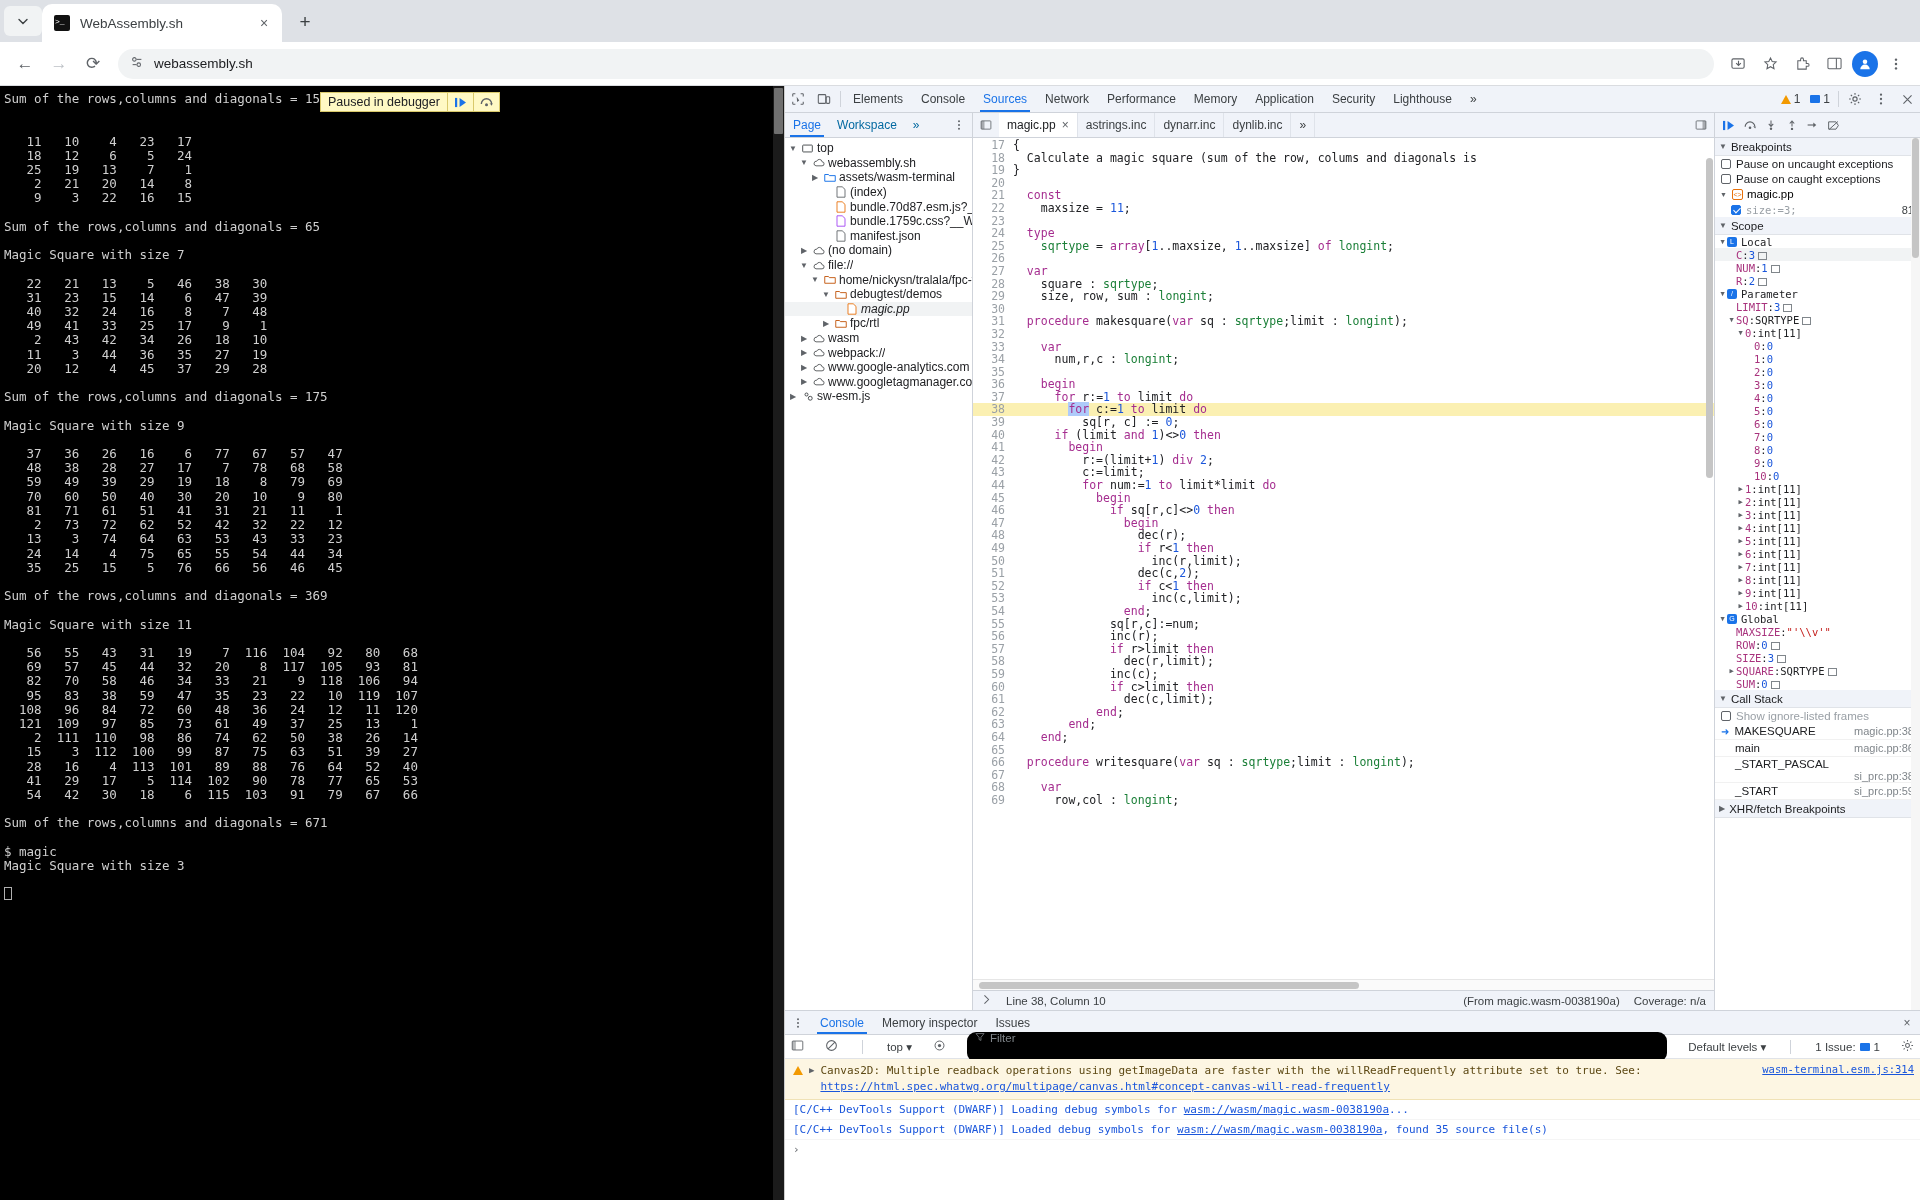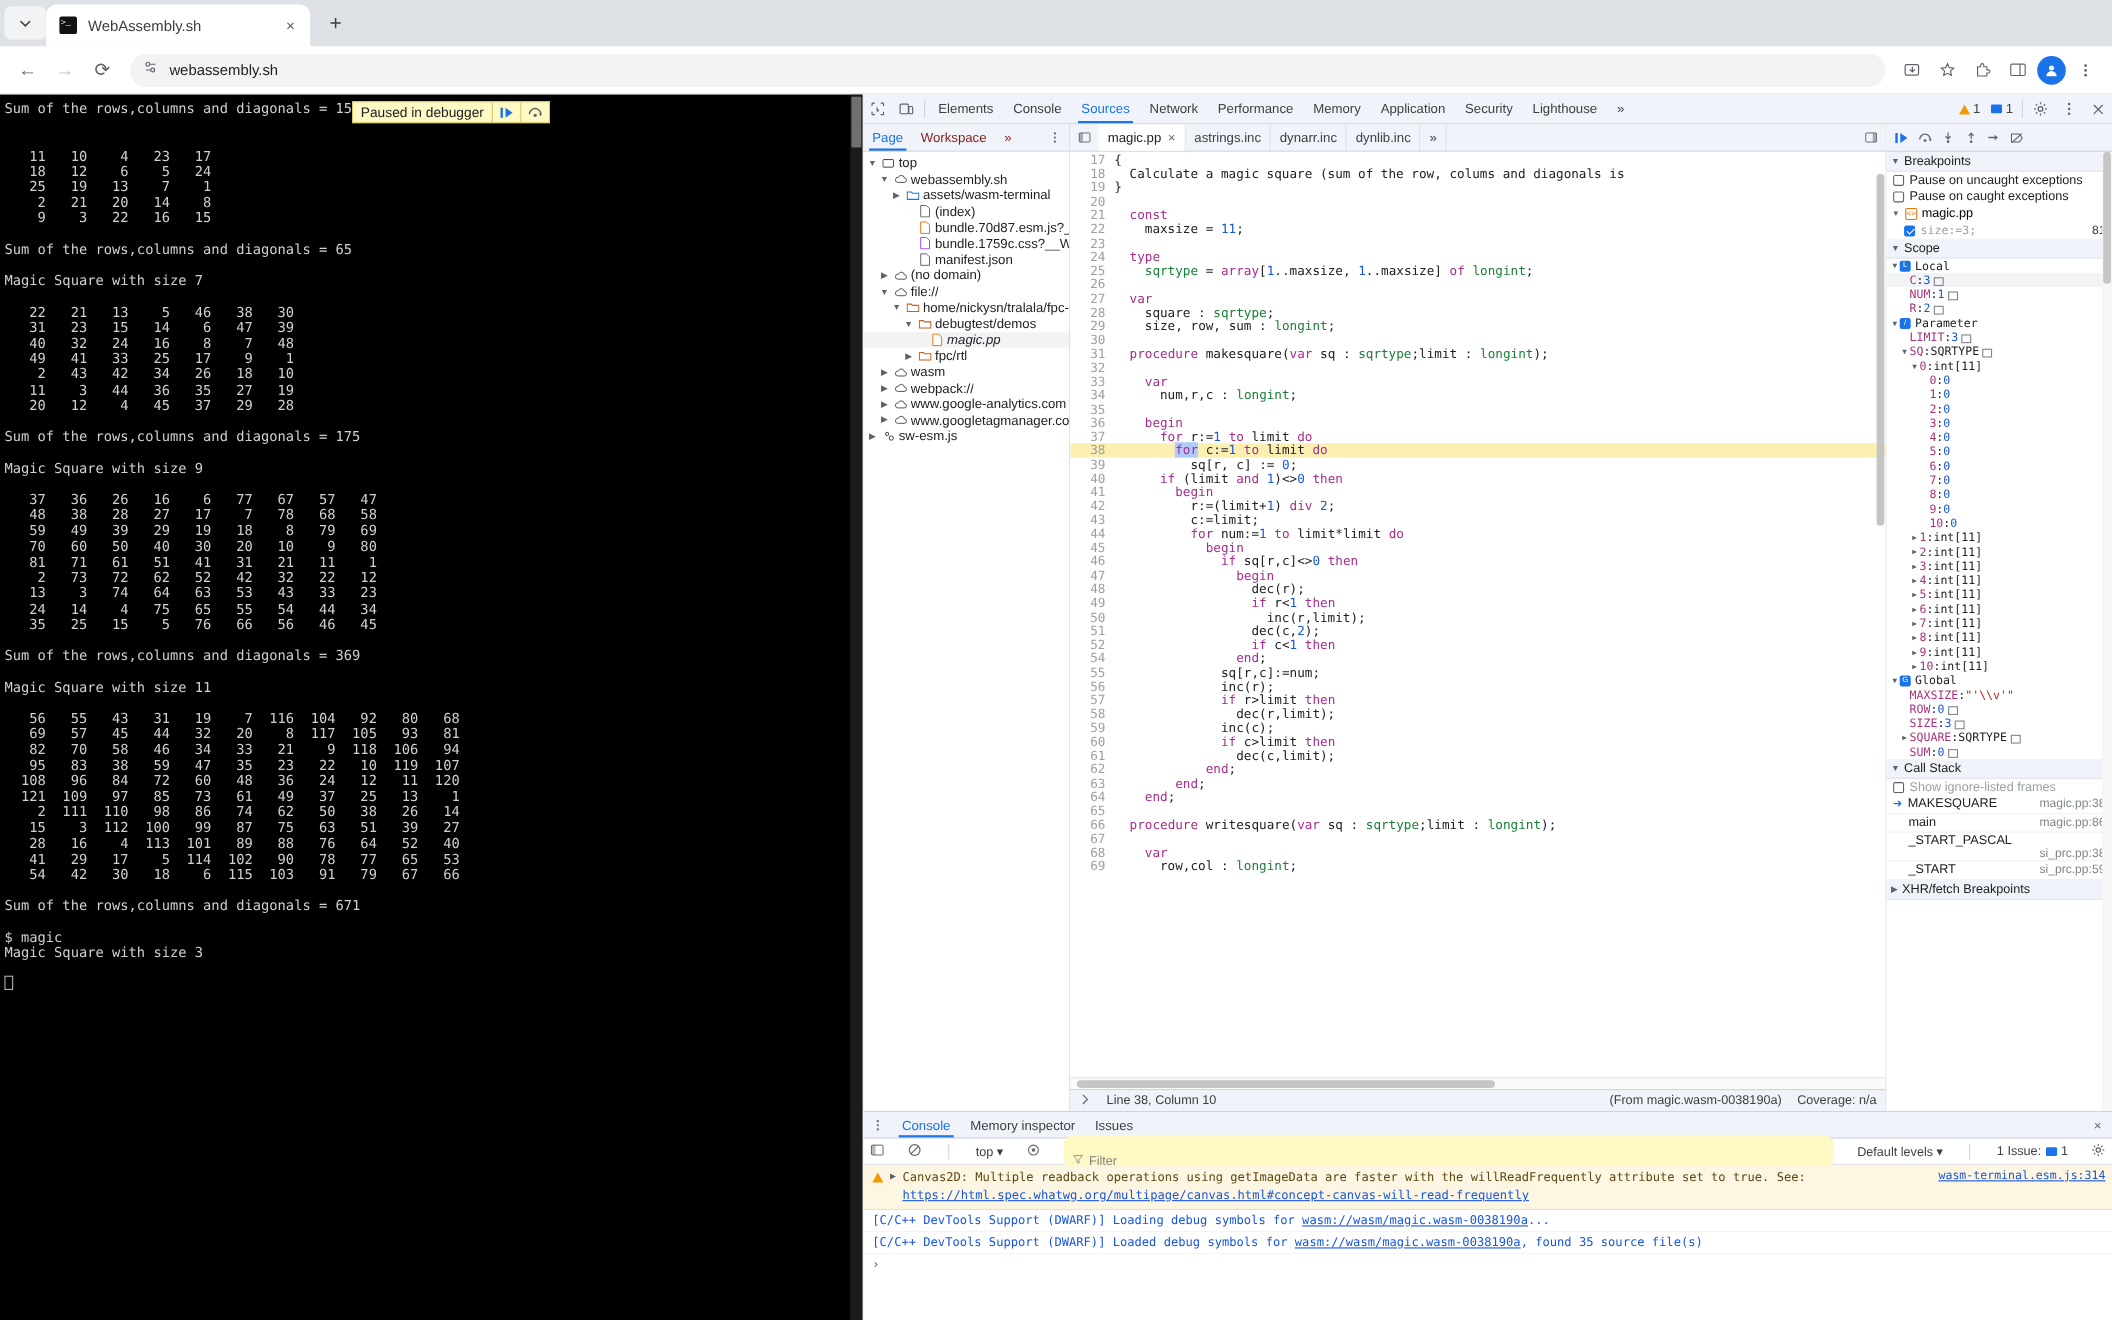--- a/index.html
+++ b/index.html
@@ -85,21 +85,21 @@
   .dt-spacer { flex:1; }
   .badge-warn { display:flex; align-items:center; gap:3px; padding:0 5px; color:#3c4043; }
   .tri-warn { width:0;height:0;border-left:5px solid transparent;border-right:5px solid transparent;border-bottom:9px solid #f29900; position:relative;}
   .msg-blue { width:10px;height:8px;background:#1a73e8;border-radius:1px; }
 
   .dt-main { flex:1; display:flex; min-height:0; }
 
   
   .nav-pane { width: 188px; flex:0 0 188px; display:flex; flex-direction:column; border-right:1px solid #cfd3da; min-width:0;}
   .nav-head { height:25px; background:#f0f3f9; border-bottom:1px solid #cfd3da; display:flex; align-items:center; font-size:12px; }
-  .nav-tab { padding:0 8px; height:100%; display:flex; align-items:center; position:relative; color:#7f1d1d;}
+  .nav-tab { padding:0 8px; height:100%; display:flex; align-items:center; position:relative; color:#0369a1;}
   .nav-tab.active { color:#1a73e8; }
   .nav-tab.active::after{content:"";position:absolute;left:5px;right:5px;bottom:0;height:2px;background:#1a73e8;}
   .tree { flex:1; overflow:hidden; font-size:12px; color:#202124; padding-top:3px; background:#fff;}
   .tree-row { height:14.6px; display:flex; align-items:center; white-space:nowrap; gap:3px; }
   .tree-row.sel { background:#f1f3f4; }
   .twist { width:10px; display:inline-block; text-align:center; font-size:8px; color:#5f6368; flex:0 0 10px;}
   .t-ico { width:13px; flex:0 0 13px; display:flex; align-items:center; justify-content:center; }
   .t-label { overflow:hidden; text-overflow:clip; }
   .t-label.italic { font-style: italic; }
 
@@ -159,21 +159,21 @@
   .dbg-vscroll{ position:absolute; right:0; top:0; width:9px; height:100%; background:#f6f6f6;}
   .dbg-vscroll .thumb{ position:absolute; left:1px; width:7px; background:#c5c5c5; border-radius:4px;}
 
   
   .drawer { height: 190px; flex:0 0 190px; display:flex; flex-direction:column; border-top:1px solid #cfd3da; background:#fff;}
   .drawer-tabs { height:24px; background:#f0f3f9; border-bottom:1px solid #cfd3da; display:flex; align-items:center; font-size:12px;}
   .drawer-tab { padding:0 9px; height:100%; display:flex; align-items:center; position:relative; color:#3c4043;}
   .drawer-tab.active { color:#1a73e8;}
   .drawer-tab.active::after{content:"";position:absolute;left:6px;right:6px;bottom:0;height:2px;background:#1a73e8;}
   .console-toolbar { height:24px; border-bottom:1px solid #e0e3e8; display:flex; align-items:center; gap:21px; padding:0 6px; font-size:11.5px; color:#3c4043;}
-  .filter-box { flex:1; height:30px; background:#fef9c3; border-radius:9px; display:flex; align-items:flex-end; gap:5px; padding:0 8px; color:#80868b; font-size:11.5px;}
+  .filter-box { flex:1; height:30px; background:#000000; border-radius:9px; display:flex; align-items:flex-start; gap:5px; padding:0 8px; color:#80868b; font-size:11.5px;}
   .console-body { flex:1; overflow:hidden; font-family:"DejaVu Sans Mono",monospace; font-size:11px;}
   .c-warn { background:#fdf6e3; border-bottom:1px solid #f0e2b6; padding:4px 6px 4px 8px; display:flex; gap:6px; position:relative; color:#5c4813;}
   .c-warn .msg{ flex:1; line-height:16px;}
   .c-src { color:#1a56db; text-decoration:underline; white-space:nowrap; font-size:10.5px;}
   .c-line { padding:3px 8px; color:#1a56db; border-bottom:1px solid #f5f5f5;}
   .c-link { text-decoration:underline; }
   .c-prompt { padding:3px 8px; color:#5f6368;}
   a.u { color:#1a56db; text-decoration:underline;}
 </style>
 </head>
@@ -636,20 +636,21 @@
                 <div class="cl"><span class="ln">43</span><span><span class="ct">          </span><span class="ct">c</span><span class="ct">:=</span><span class="ct">limit</span><span class="ct">;</span></span></div>
                 <div class="cl"><span class="ln">44</span><span><span class="ct">          </span><span class="kw">for</span><span class="ct"> </span><span class="ct">num</span><span class="ct">:=</span><span class="nm">1</span><span class="ct"> </span><span class="kw">to</span><span class="ct"> </span><span class="ct">limit</span><span class="ct">*</span><span class="ct">limit</span><span class="ct"> </span><span class="kw">do</span></span></div>
                 <div class="cl"><span class="ln">45</span><span><span class="ct">            </span><span class="kw">begin</span></span></div>
                 <div class="cl"><span class="ln">46</span><span><span class="ct">              </span><span class="kw">if</span><span class="ct"> </span><span class="ct">sq</span><span class="ct">[</span><span class="ct">r</span><span class="ct">,</span><span class="ct">c</span><span class="ct">]&lt;&gt;</span><span class="nm">0</span><span class="ct"> </span><span class="kw">then</span></span></div>
                 <div class="cl"><span class="ln">47</span><span><span class="ct">                </span><span class="kw">begin</span></span></div>
                 <div class="cl"><span class="ln">48</span><span><span class="ct">                  </span><span class="ct">dec</span><span class="ct">(</span><span class="ct">r</span><span class="ct">);</span></span></div>
                 <div class="cl"><span class="ln">49</span><span><span class="ct">                  </span><span class="kw">if</span><span class="ct"> </span><span class="ct">r</span><span class="ct">&lt;</span><span class="nm">1</span><span class="ct"> </span><span class="kw">then</span></span></div>
                 <div class="cl"><span class="ln">50</span><span><span class="ct">                    </span><span class="ct">inc</span><span class="ct">(</span><span class="ct">r</span><span class="ct">,</span><span class="ct">limit</span><span class="ct">);</span></span></div>
                 <div class="cl"><span class="ln">51</span><span><span class="ct">                  </span><span class="ct">dec</span><span class="ct">(</span><span class="ct">c</span><span class="ct">,</span><span class="nm">2</span><span class="ct">);</span></span></div>
                 <div class="cl"><span class="ln">52</span><span><span class="ct">                  </span><span class="kw">if</span><span class="ct"> </span><span class="ct">c</span><span class="ct">&lt;</span><span class="nm">1</span><span class="ct"> </span><span class="kw">then</span></span></div>
+                <div class="cl"><span class="ln">53</span><span><span class="ct">                    </span><span class="ct">inc</span><span class="ct">(</span><span class="ct">c</span><span class="ct">,</span><span class="ct">limit</span><span class="ct">);</span></span></div>
                 <div class="cl"><span class="ln">54</span><span><span class="ct">                </span><span class="kw">end</span><span class="ct">;</span></span></div>
                 <div class="cl"><span class="ln">55</span><span><span class="ct">              </span><span class="ct">sq</span><span class="ct">[</span><span class="ct">r</span><span class="ct">,</span><span class="ct">c</span><span class="ct">]:=</span><span class="ct">num</span><span class="ct">;</span></span></div>
                 <div class="cl"><span class="ln">56</span><span><span class="ct">              </span><span class="ct">inc</span><span class="ct">(</span><span class="ct">r</span><span class="ct">);</span></span></div>
                 <div class="cl"><span class="ln">57</span><span><span class="ct">              </span><span class="kw">if</span><span class="ct"> </span><span class="ct">r</span><span class="ct">&gt;</span><span class="ct">limit</span><span class="ct"> </span><span class="kw">then</span></span></div>
                 <div class="cl"><span class="ln">58</span><span><span class="ct">                </span><span class="ct">dec</span><span class="ct">(</span><span class="ct">r</span><span class="ct">,</span><span class="ct">limit</span><span class="ct">);</span></span></div>
                 <div class="cl"><span class="ln">59</span><span><span class="ct">              </span><span class="ct">inc</span><span class="ct">(</span><span class="ct">c</span><span class="ct">);</span></span></div>
                 <div class="cl"><span class="ln">60</span><span><span class="ct">              </span><span class="kw">if</span><span class="ct"> </span><span class="ct">c</span><span class="ct">&gt;</span><span class="ct">limit</span><span class="ct"> </span><span class="kw">then</span></span></div>
                 <div class="cl"><span class="ln">61</span><span><span class="ct">                </span><span class="ct">dec</span><span class="ct">(</span><span class="ct">c</span><span class="ct">,</span><span class="ct">limit</span><span class="ct">);</span></span></div>
                 <div class="cl"><span class="ln">62</span><span><span class="ct">            </span><span class="kw">end</span><span class="ct">;</span></span></div>
                 <div class="cl"><span class="ln">63</span><span><span class="ct">        </span><span class="kw">end</span><span class="ct">;</span></span></div>

